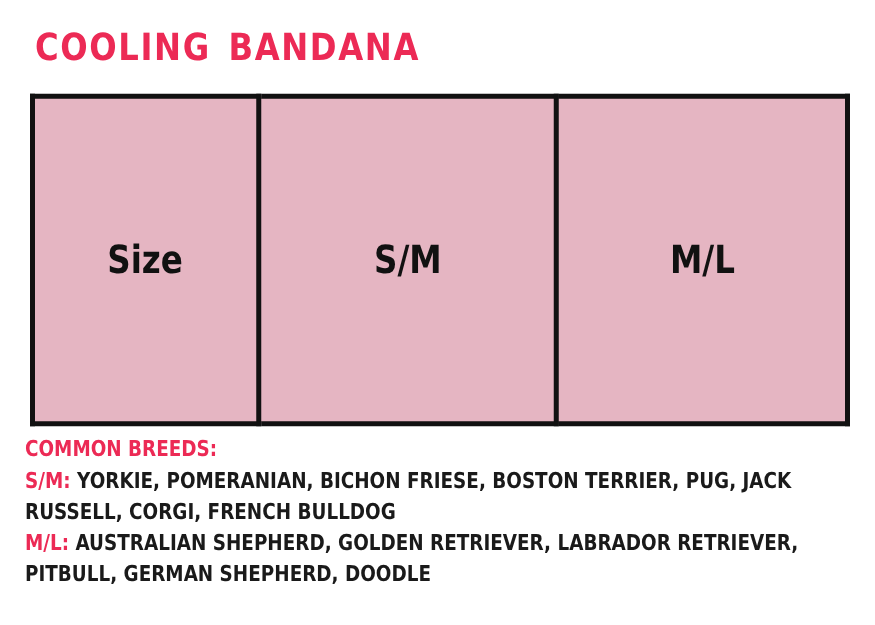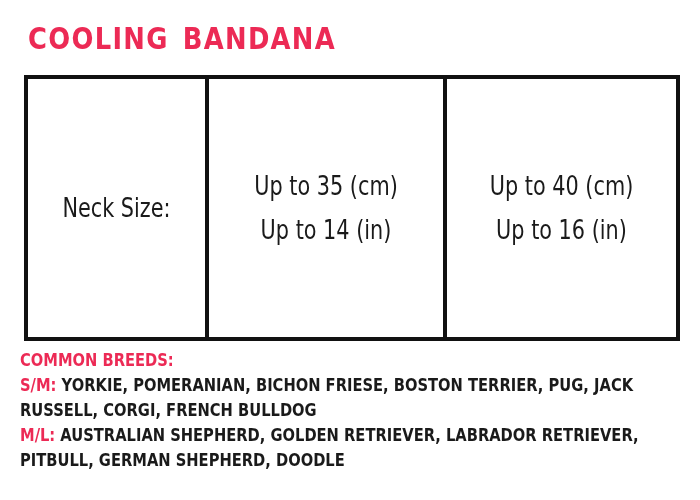--- a/index.html
+++ b/index.html
@@ -114,30 +114,28 @@
   }
 </style>
 </head>
 <body>
 
 <div class="title">Cooling Bandana</div>
 
 <table class="size-table">
   <tbody>
     <tr>
-      <td class="body-cell col-1">
-        <span class="line">Neck Size:</span>
+      <td class="head-cell col-1">
+        <span>Size</span>
       </td>
-      <td class="body-cell col-2">
-        <span class="line">Up to 35 (cm)</span>
-        <span class="line">Up to 14 (in)</span>
+      <td class="head-cell col-2">
+        <span>S/M</span>
       </td>
-      <td class="body-cell col-3">
-        <span class="line">Up to 40 (cm)</span>
-        <span class="line">Up to 16 (in)</span>
+      <td class="head-cell col-3">
+        <span>M/L</span>
       </td>
     </tr>
   </tbody>
 </table>
 
 <div class="breeds">
   <div class="breeds-line breeds-heading">COMMON BREEDS:</div>
   <div class="breeds-line"><span class="breed-label">S/M:</span> <span class="breed-list">YORKIE, POMERANIAN, BICHON FRIESE, BOSTON TERRIER, PUG, JACK RUSSELL, CORGI, FRENCH BULLDOG</span></div>
   <div class="breeds-line"><span class="breed-label">M/L:</span> <span class="breed-list">AUSTRALIAN SHEPHERD,  GOLDEN RETRIEVER, LABRADOR RETRIEVER, PITBULL, GERMAN SHEPHERD, DOODLE</span></div>
 </div>

